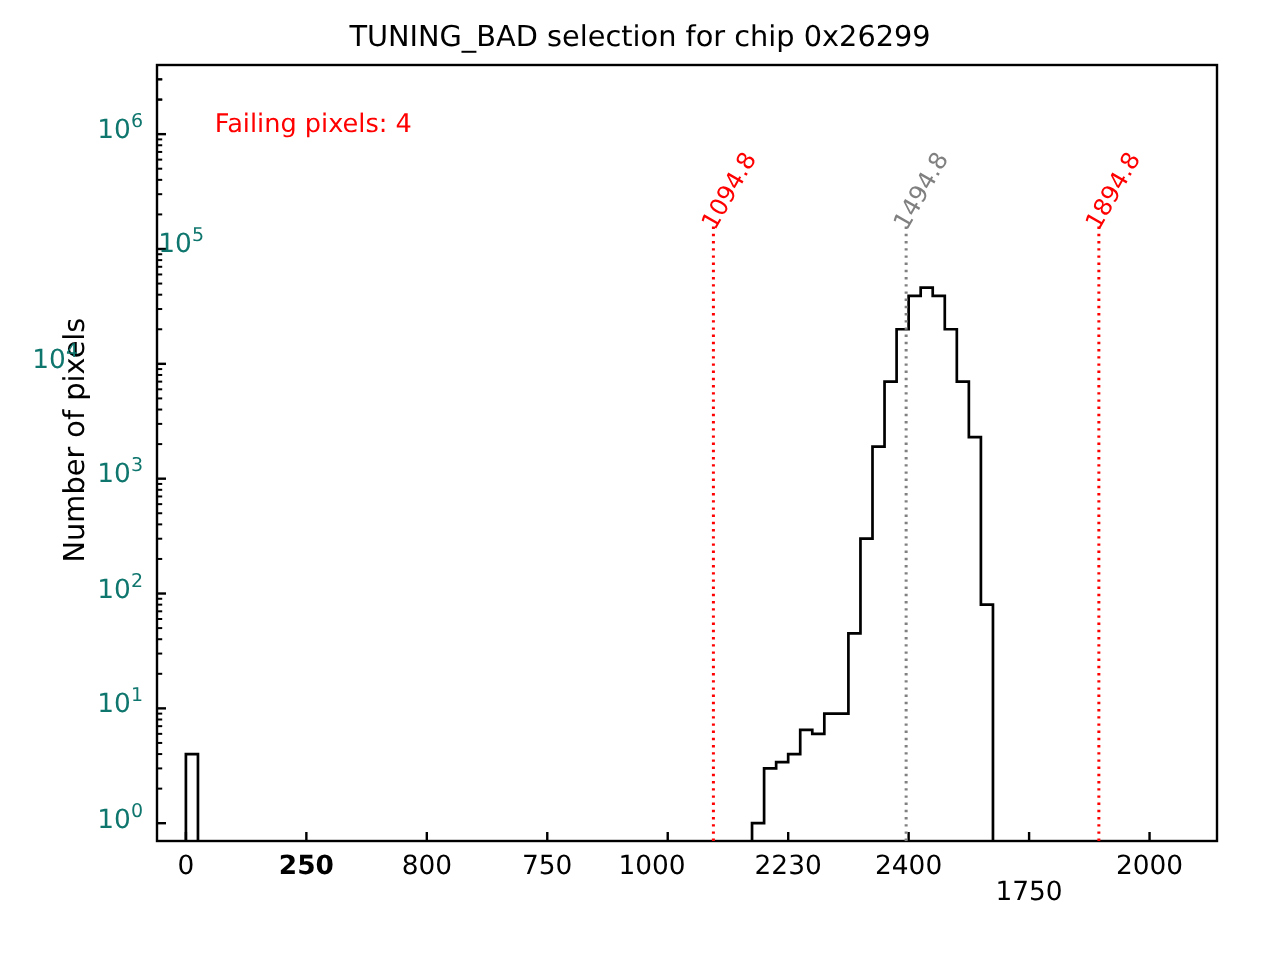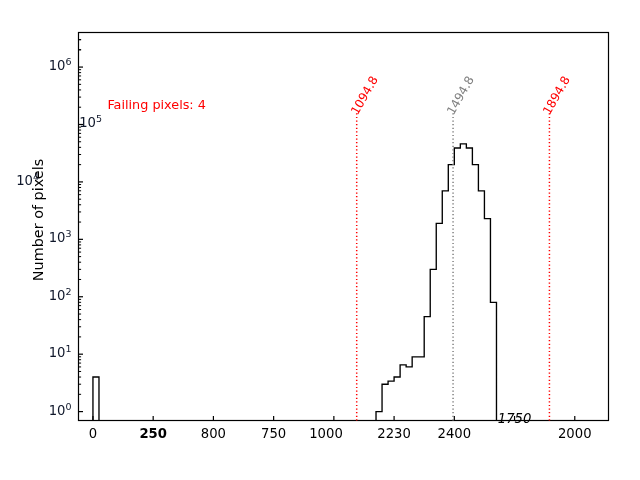--- a/index.html
+++ b/index.html
@@ -52,21 +52,21 @@
     color: #000000;
   }
   #plot-svg {
     position: absolute;
     left: 0;
     top: 0;
   }
   .tick-label-y {
     position: absolute;
     font-size: 13.2px;
-    color: #0f172a;
+    color: #0f766e;
     text-align: right;
     white-space: nowrap;
   }
   .tick-label-x {
     position: absolute;
     font-size: 13.2px;
     color: #000000;
     text-align: center;
     white-space: nowrap;
   }
@@ -82,20 +82,21 @@
     color: #ff0000;
     white-space: nowrap;
   }
   sup { font-size: 0.72em; vertical-align: super; line-height: 0; }
 </style>
 </head>
 <body>
 
 <div id="figure">
 
+  <div id="chart-title">TUNING_BAD selection for chip 0x26299</div>
 
   <div id="ylabel">Number of pixels</div>
 
 
   <svg id="plot-svg" width="640" height="480">
     <g id="svg-content">
         <rect x="78.5" y="32.5" width="530" height="388" fill="none" stroke="#000000" stroke-width="1.2"></rect>
         <line x1="92.95454545454545" y1="420.5" x2="92.95454545454545" y2="416" stroke="#000000" stroke-width="1.2"></line>
         <line x1="153.1818181818182" y1="420.5" x2="153.1818181818182" y2="416" stroke="#000000" stroke-width="1.2"></line>
         <line x1="213.4090909090909" y1="420.5" x2="213.4090909090909" y2="416" stroke="#000000" stroke-width="1.2"></line>
@@ -183,24 +184,24 @@
       <div class="tick-label-y" style="right: 568.5px; top: 58.0716px;">10<sup>6</sup></div>
     </div>
   <div id="tick-labels-x">
       <div class="tick-label-x" style="left: 52.9545px; width: 80px; top: 425.5px;">0</div>
       <div class="tick-label-x" style="left: 113.182px; width: 80px; top: 425.5px; font-weight: bold;">250</div>
       <div class="tick-label-x" style="left: 173.409px; width: 80px; top: 425.5px;">800</div>
       <div class="tick-label-x" style="left: 233.636px; width: 80px; top: 425.5px;">750</div>
       <div class="tick-label-x" style="left: 286px; width: 80px; top: 425.5px;">1000</div>
       <div class="tick-label-x" style="left: 354.091px; width: 80px; top: 425.5px;">2230</div>
       <div class="tick-label-x" style="left: 414.318px; width: 80px; top: 425.5px;">2400</div>
-      <div class="tick-label-x" style="left: 474.545px; width: 80px; top: 411px; font-style: italic;">1750</div>
+      <div class="tick-label-x" style="left: 474.545px; width: 80px; top: 439px;">1750</div>
       <div class="tick-label-x" style="left: 534.773px; width: 80px; top: 425.5px;">2000</div>
     </div>
   <div id="vline-labels">
       <div class="vline-label" style="color: rgb(255, 0, 0); left: 359.702px; top: 102.5px; transform: rotate(-60deg);">1094.8</div>
       <div class="vline-label" style="color: rgb(128, 128, 128); left: 456.065px; top: 102.5px; transform: rotate(-60deg);">1494.8</div>
       <div class="vline-label" style="color: rgb(255, 0, 0); left: 552.429px; top: 102.5px; transform: rotate(-60deg);">1894.8</div>
     </div>
 
-  <div id="annotation-failing" style="color: rgb(255, 0, 0); left: 107.409px; top: 54.5249px; margin-top: 42px;">Failing pixels: 4</div>
+  <div id="annotation-failing" style="color: rgb(255, 0, 0); left: 107.409px; top: 54.5249px;">Failing pixels: 4</div>
 
 </div>
 
 </body></html>

